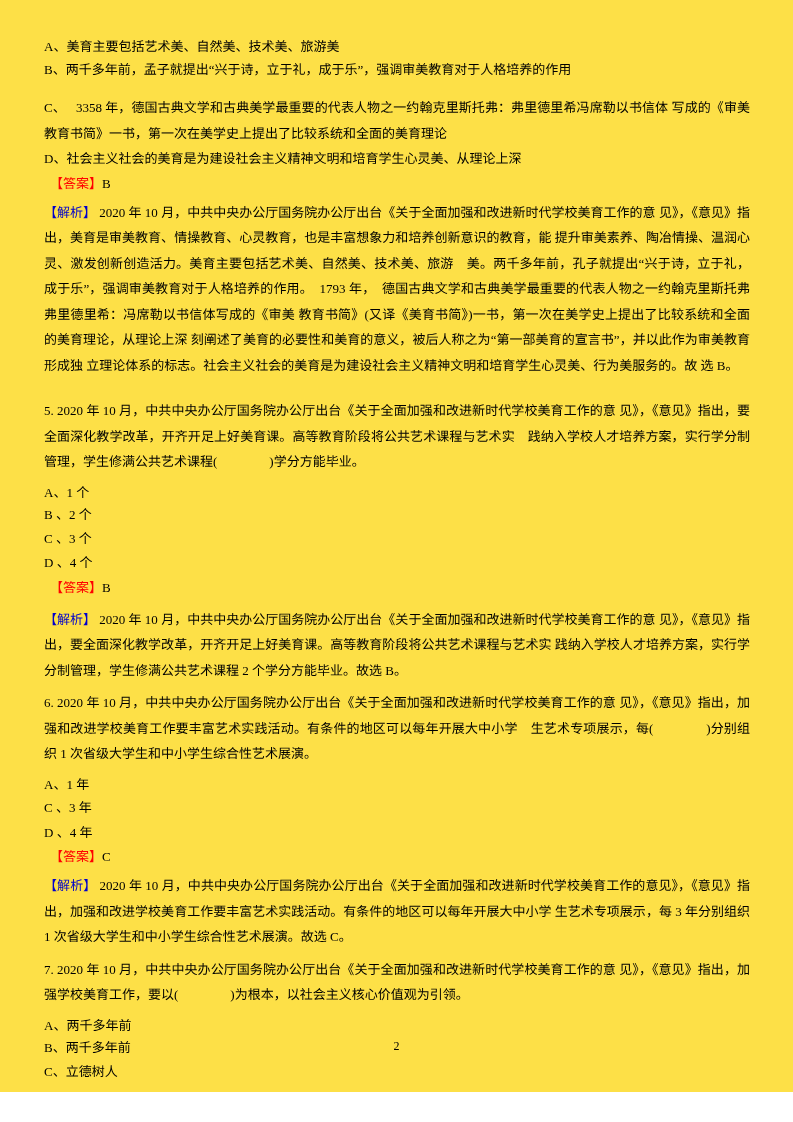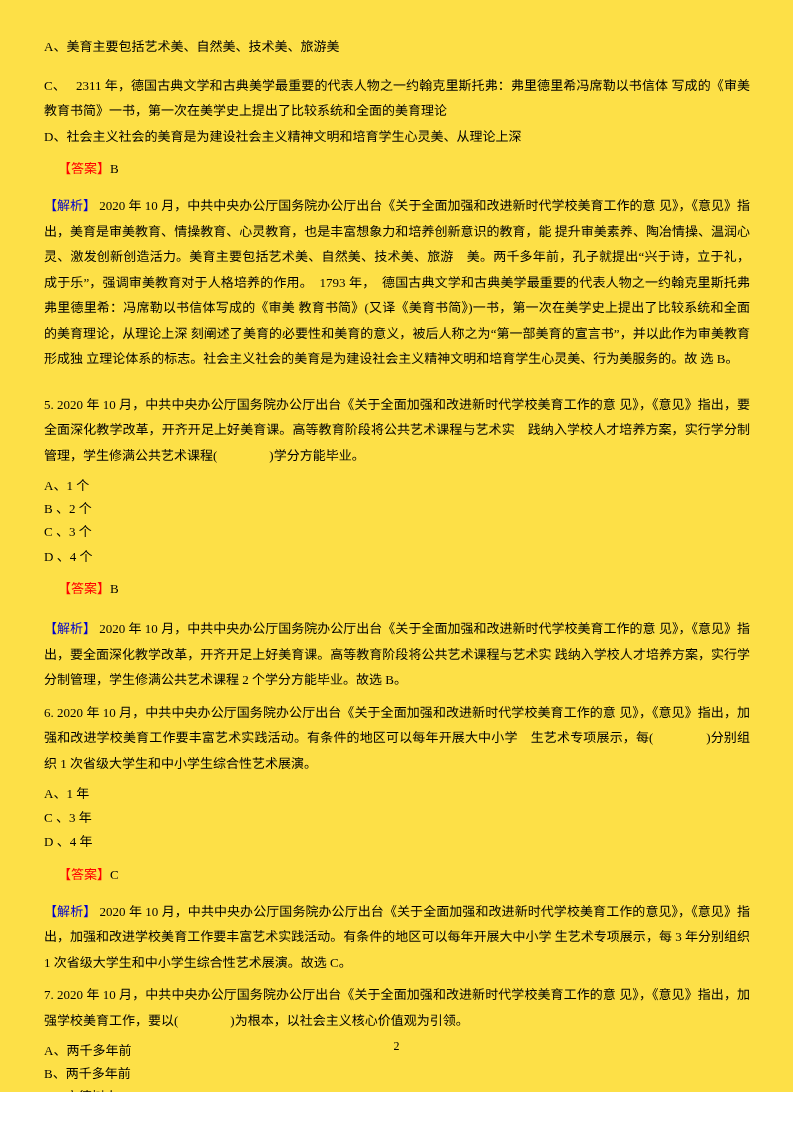--- a/index.html
+++ b/index.html
@@ -43,21 +43,21 @@
     margin: 0;
     white-space: pre-wrap;
   }
   .opt-wide {
     line-height: 24.5px;
     font-family: Liberation Serif, serif;
   }
   .ans-line {
     font-size: 13.0px;
     line-height: 24px;
-    margin: 8px;
+    margin: 0;
     white-space: pre-wrap;
     padding-left: 6px;
   }
   .tag-answer {
     color: #ff0000;
     font-weight: 400;
   }
   .tag-analysis {
     color: #0000cc;
     font-weight: 400;
@@ -78,24 +78,25 @@
     color: #000000;
   }
 </style>
 </head>
 <body>
 
 <div class="page">
   <div class="content">
 
     <p class="opt">A、美育主要包括艺术美、自然美、技术美、旅游美</p>
+    <p class="opt">B、两千多年前，孟子就提出“兴于诗，立于礼，成于乐”，强调审美教育对于人格培养的作用</p>
 
     <div class="gap-md"></div>
 
-    <p class="p">C、   2311 年，德国古典文学和古典美学最重要的代表人物之一约翰克里斯托弗：弗里德里希冯席勒以书信体 写成的《审美教育书简》一书，第一次在美学史上提出了比较系统和全面的美育理论</p>
+    <p class="p">C、   3358 年，德国古典文学和古典美学最重要的代表人物之一约翰克里斯托弗：弗里德里希冯席勒以书信体 写成的《审美教育书简》一书，第一次在美学史上提出了比较系统和全面的美育理论</p>
     <p class="p">D、社会主义社会的美育是为建设社会主义精神文明和培育学生心灵美、从理论上深</p>
 
     <p class="ans-line"><span class="tag-answer">【答案】</span><span>B</span></p>
 
     <div class="gap-xs"></div>
 
     <p class="p"><span class="tag-analysis">【解析】</span><span> 2020 年 10 月，中共中央办公厅国务院办公厅出台《关于全面加强和改进新时代学校美育工作的意 见》，《意见》指出，美育是审美教育、情操教育、心灵教育，也是丰富想象力和培养创新意识的教育，能 提升审美素养、陶冶情操、温润心灵、激发创新创造活力。美育主要包括艺术美、自然美、技术美、旅游　美。两千多年前，孔子就提出“兴于诗，立于礼，成于乐”，强调审美教育对于人格培养的作用。  1793 年，  德国古典文学和古典美学最重要的代表人物之一约翰克里斯托弗弗里德里希：冯席勒以书信体写成的《审美 教育书简》(又译《美育书简》)一书，第一次在美学史上提出了比较系统和全面的美育理论，从理论上深 刻阐述了美育的必要性和美育的意义，被后人称之为“第一部美育的宣言书”，并以此作为审美教育形成独 立理论体系的标志。社会主义社会的美育是为建设社会主义精神文明和培育学生心灵美、行为美服务的。故 选 B。</span></p>
 
     <div class="gap-lg"></div>
 

